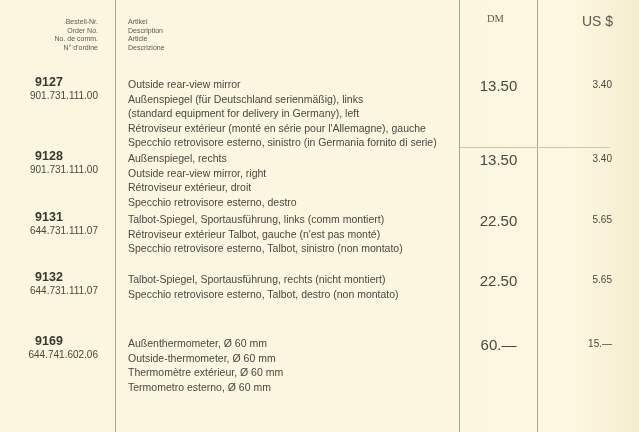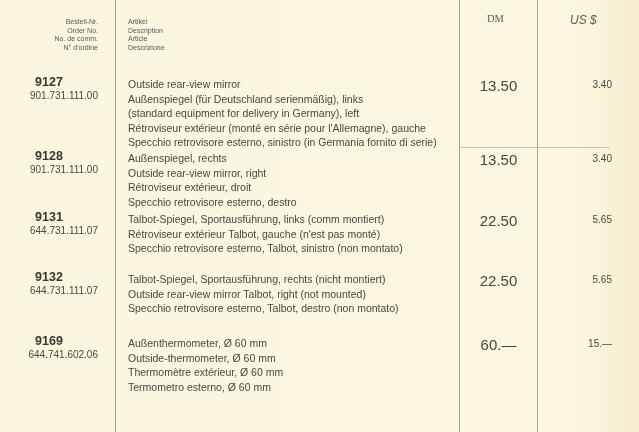--- a/index.html
+++ b/index.html
@@ -18,21 +18,21 @@
   .hline { position: absolute; height: 1px; background: #cbc5b6; }
   .hdr-left {
     position: absolute; left: 0; width: 98px; top: 18px;
     text-align: right; font-size: 7px; line-height: 8.5px; color: #5b5852;
   }
   .hdr-mid {
     position: absolute; left: 128px; top: 18px;
     font-size: 7px; line-height: 8.5px; color: #5b5852;
   }
   .hdr-dm { position: absolute; left: 487px; top: 13px; font-size: 10.5px; color: #5b5852; font-family: Liberation Serif, serif; }
-  .hdr-us { position: absolute; left: 570px; top: 13px; font-size: 12px; color: #5b5852; font-style: italic; }
+  .hdr-us { position: absolute; left: 582px; top: 13px; font-size: 14px; color: #5b5852; }
   .row { position: absolute; left: 0; width: 639px; }
   .num {
     position: absolute; left: 0; width: 98px; text-align: center;
     font-size: 12.5px; font-weight: bold; line-height: 14px; color: #3a3733;
   }
   .partno {
     position: absolute; left: 0; width: 98px; top: 15px; text-align: right;
     font-size: 10px; line-height: 12px; color: #4a4741;
   }
   .desc {
@@ -106,21 +106,20 @@
     </div>
     <div class="dm">22.50</div>
     <div class="us">5.65</div>
   </div>
 
   <div class="row" style="top:270px; height:60px">
     <div class="num">9132</div>
     <div class="partno">644.731.111.07</div>
     <div class="desc">
       <div>Talbot-Spiegel, Sportausführung, rechts (nicht montiert)</div>
-      <div>Outside rear-view mirror Talbot, right (not mounted)</div>
       <div>Specchio retrovisore esterno, Talbot, destro (non montato)</div>
     </div>
     <div class="dm">22.50</div>
     <div class="us">5.65</div>
   </div>
 
   <div class="row" style="top:334px; height:60px">
     <div class="num">9169</div>
     <div class="partno">644.741.602.06</div>
     <div class="desc">

